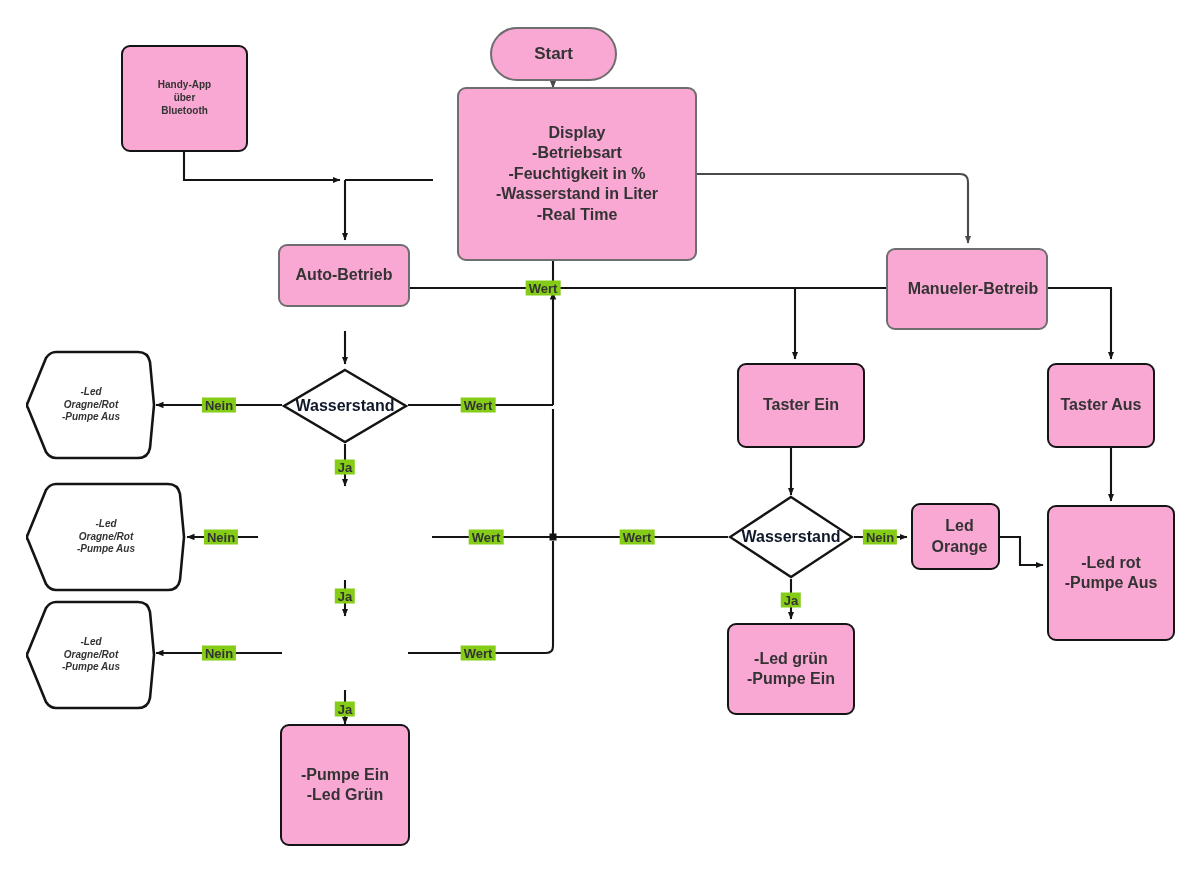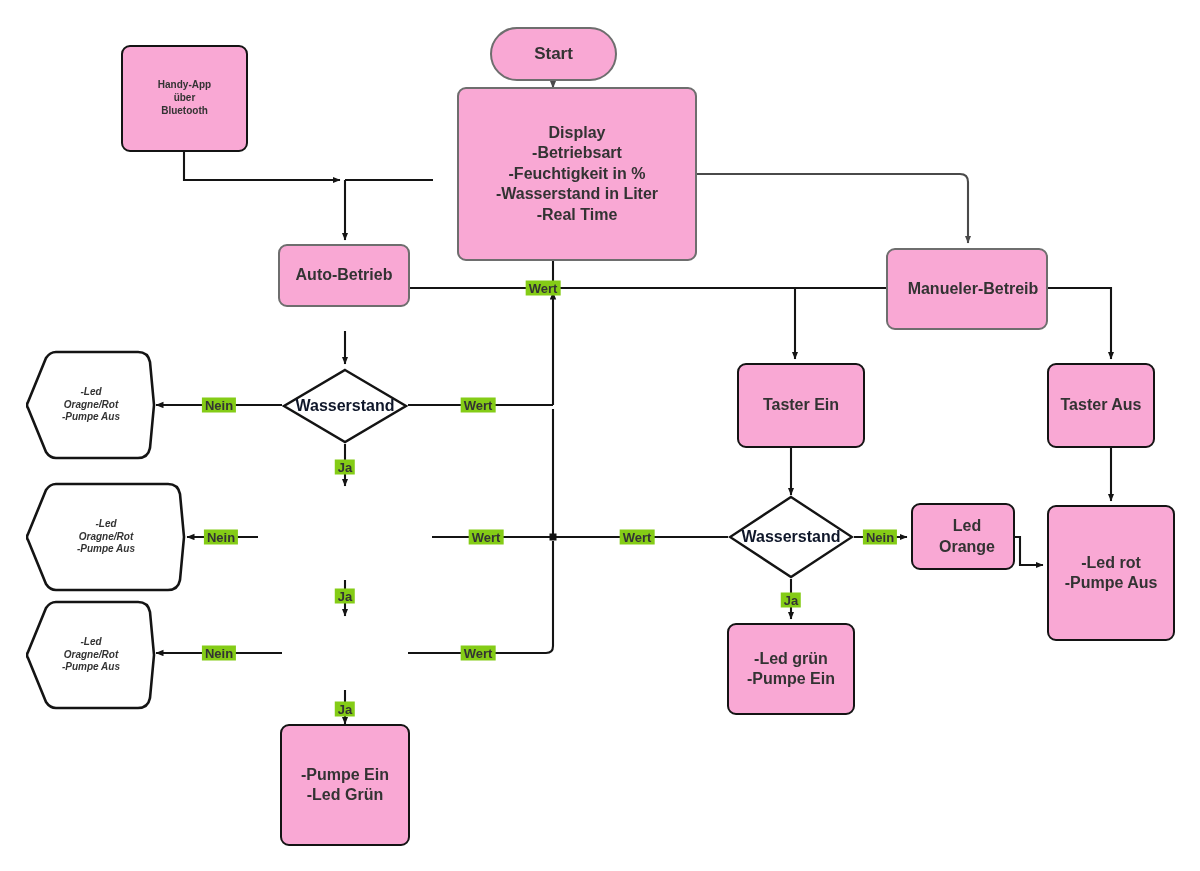--- a/index.html
+++ b/index.html
@@ -171,21 +171,21 @@
   <div class="node rect-dark t16" style="left:280px;top:724px;width:130px;height:122px;white-space:pre-line;">-Pumpe Ein
 -Led Grün</div>
 
   <div class="node rect-dark t16" style="left:727px;top:363px;width:128px;height:85px;margin-left:10px;">Taster Ein</div>
 
   <div class="node rect-dark t16" style="left:1047px;top:363px;width:108px;height:85px;">Taster Aus</div>
 
   <div class="node rect-dark t16" style="left:727px;top:623px;width:128px;height:92px;white-space:pre-line;">-Led grün
 -Pumpe Ein</div>
 
-  <div class="node rect-dark t16" style="left:911px;top:503px;width:104px;height:67px;white-space:pre-line;padding-left:8px;">Led
+  <div class="node rect-dark t16" style="left:911px;top:503px;width:89px;height:67px;white-space:pre-line;padding-left:8px;">Led
 Orange</div>
 
   <div class="node rect-dark t16" style="left:1047px;top:505px;width:128px;height:136px;white-space:pre-line;">-Led rot
 -Pumpe Aus</div>
 
   <div class="elabel" style="left:543px;top:288px;">Wert</div>
   <div class="elabel" style="left:219px;top:405px;">Nein</div>
   <div class="elabel" style="left:478px;top:405px;">Wert</div>
   <div class="elabel" style="left:345px;top:467px;">Ja</div>
   <div class="elabel" style="left:221px;top:537px;">Nein</div>

